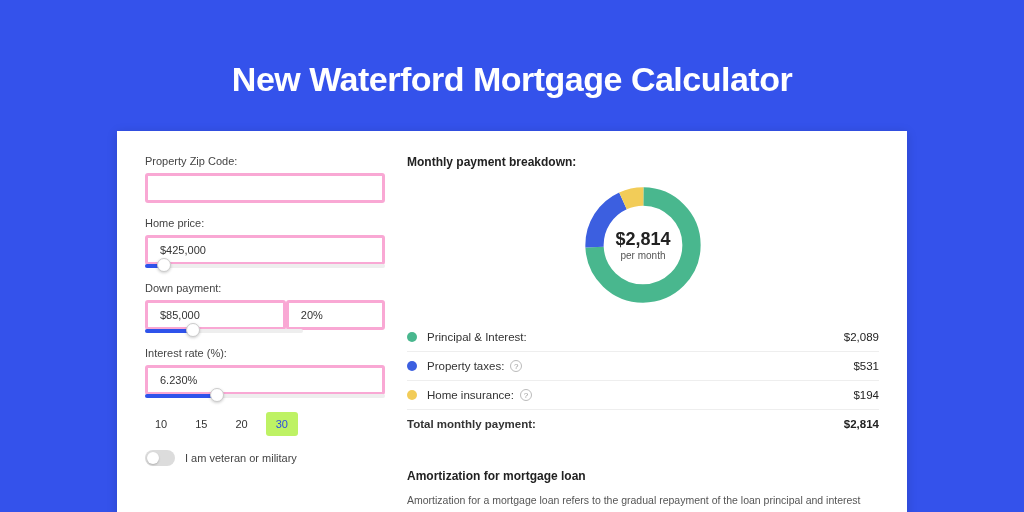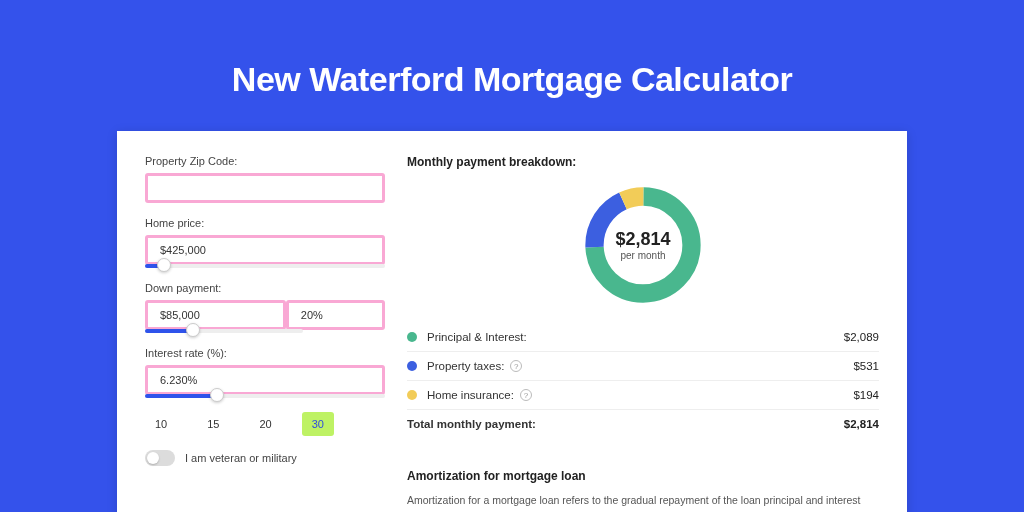--- a/index.html
+++ b/index.html
@@ -74,21 +74,21 @@
     width: 14px;
     height: 14px;
     background: #fff;
     border: 1px solid #ccc;
     border-radius: 50%;
     box-shadow: 0 1px 3px rgba(0,0,0,0.2);
     position: absolute;
     top: -6px;
     transform: translateX(-50%);
   }
-  .pills { display: flex; gap: 20px; }
+  .pills { display: flex; gap: 8px; }
   .pill {
     padding: 6px 10px;
     font-size: 11px;
     border-radius: 3px;
     cursor: pointer;
     color: #333;
     background: transparent;
     border: none;
   }
   .pill.active {

